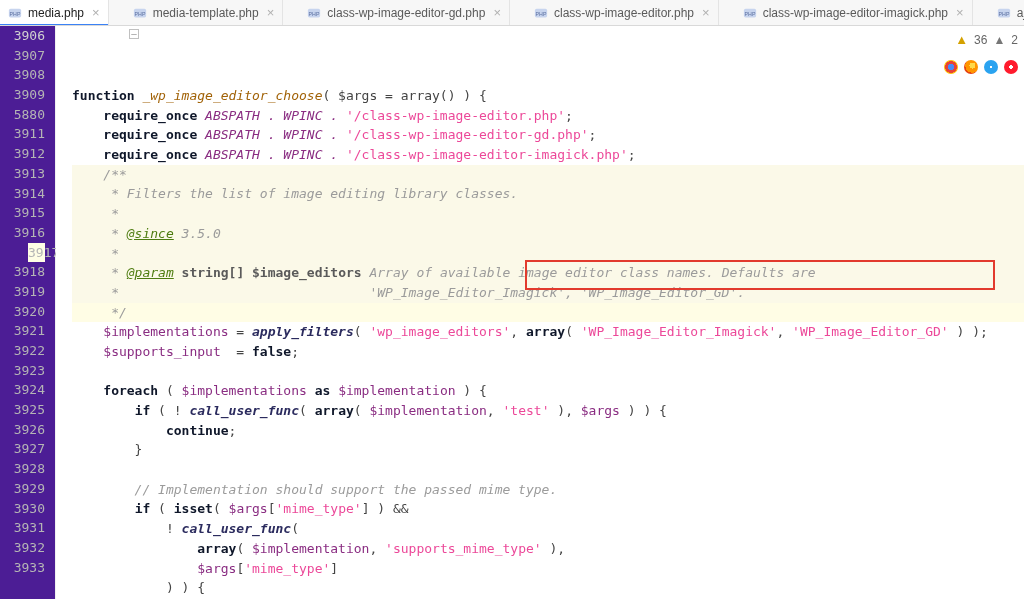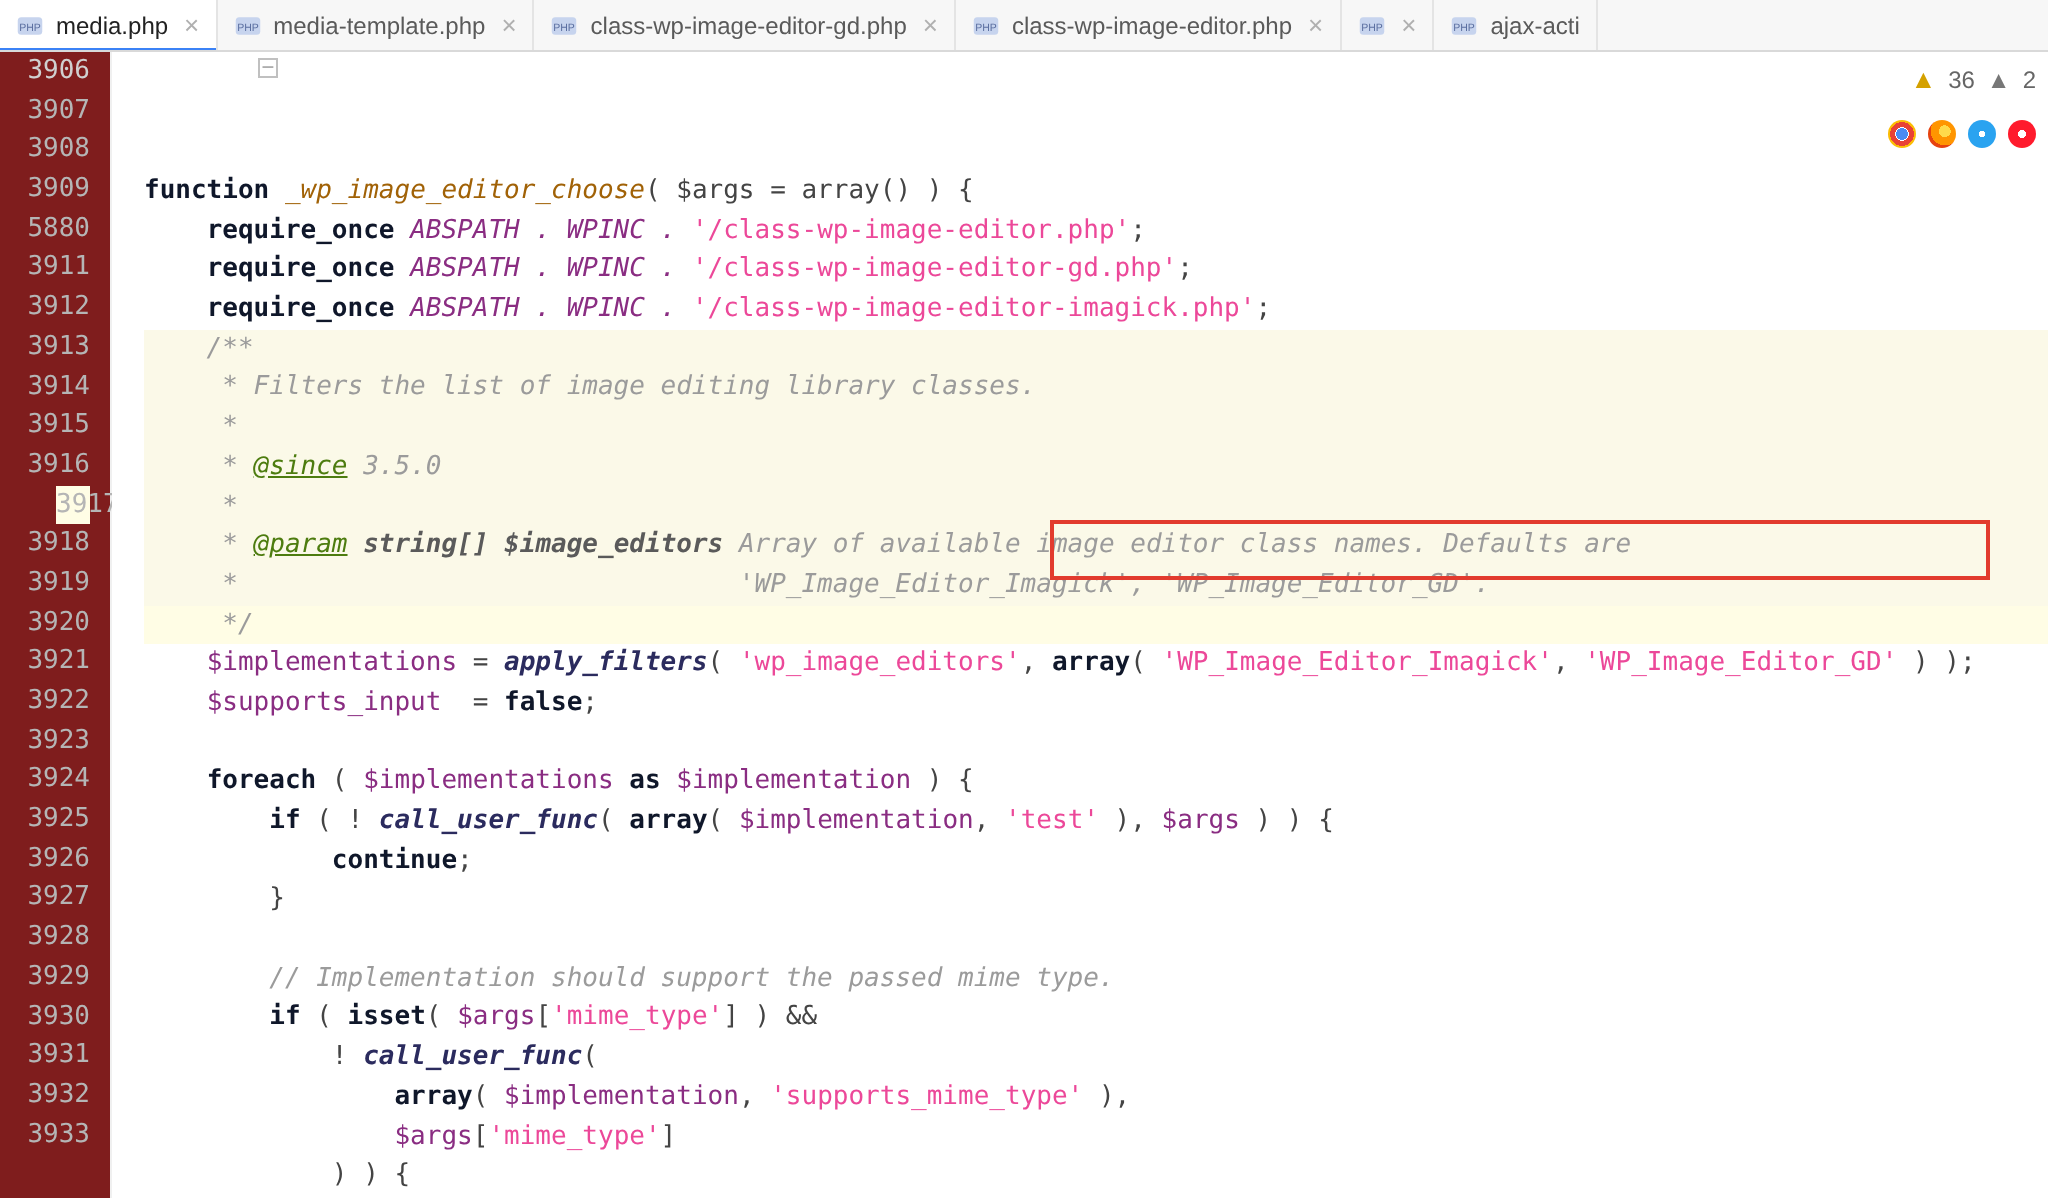--- a/index.html
+++ b/index.html
@@ -15,20 +15,21 @@
   .tab-bar {
     display: flex;
     align-items: stretch;
     height: 26px;
     background: #f7f7f7;
     border-bottom: 1px solid #d9d9d9;
     font-family: -apple-system, "Segoe UI", Arial, sans-serif;
     font-size: 12px;
     color: #5a5a5a;
     overflow: hidden;
+    gap: 16px;
   }
   .tab {
     display: flex;
     align-items: center;
     padding: 0 8px;
     border-right: 1px solid #e4e4e4;
     gap: 6px;
     white-space: nowrap;
     cursor: pointer;
   }
@@ -57,21 +58,21 @@
   
   .editor {
     display: flex;
     height: calc(599px - 26px);
     background: #ffffff;
     position: relative;
   }
   .gutter {
     width: 56px;
     flex: none;
-    background: #7f1d1d;
+    background: #4c1d95;
     text-align: right;
     color: #b5b5b5;
     padding-right: 10px;
     user-select: none;
     border-right: 1px solid #f0f0f0;
   }
   .fold-col {
     width: 16px;
     flex: none;
     background: #ffffff;
@@ -95,21 +96,21 @@
 
   
   .kw   { color: #0f172a; font-weight: bold; }       
   .fn   { color: #2b2b5e; font-style: italic; font-weight: bold;}      
   .defn { color: #a16207; font-style: italic; }         
   .var  { color: #8a2d82; }                             
   .const{ color: #8a2d82; font-style: italic; }         
   .str  { color: #ec4899; }                             
   .cmt  { color: #9b9b9b; font-style: italic; }         
   .doc-tag { color: #4d7c0f; font-style: italic; text-decoration: underline; }
-  .doc-type{ color: #5a5a5a; font-style: italic; font-weight: bold;}
+  .doc-type{ color: #5a5a5a; font-weight: bold;}
   .pun  { color: #444; }
 
   .highlight-box {
     position: absolute;
     border: 2px solid #e23b2e;
     pointer-events: none;
   }
 
   
   .status-badge {
@@ -196,20 +197,21 @@
     <span>class-wp-image-editor.php</span>
     <span class="close">×</span>
   </div>
   <div class="tab">
     <span class="file-icon">
       <svg viewBox="0 0 16 16" width="14" height="14">
           <rect x="1" y="3" width="14" height="10" rx="2" fill="#c7d4ee"></rect>
           <text x="8" y="11" font-size="6" text-anchor="middle" fill="#5b6fa0" font-family="Arial">PHP</text>
         </svg>
     </span>
+    <span>class-wp-image-editor-imagick.php</span>
     <span class="close">×</span>
   </div>
   <div class="tab">
     <span class="file-icon">
       <svg viewBox="0 0 16 16" width="14" height="14">
           <rect x="1" y="3" width="14" height="10" rx="2" fill="#c7d4ee"></rect>
           <text x="8" y="11" font-size="6" text-anchor="middle" fill="#5b6fa0" font-family="Arial">PHP</text>
         </svg>
     </span>
     <span>ajax-acti</span>

